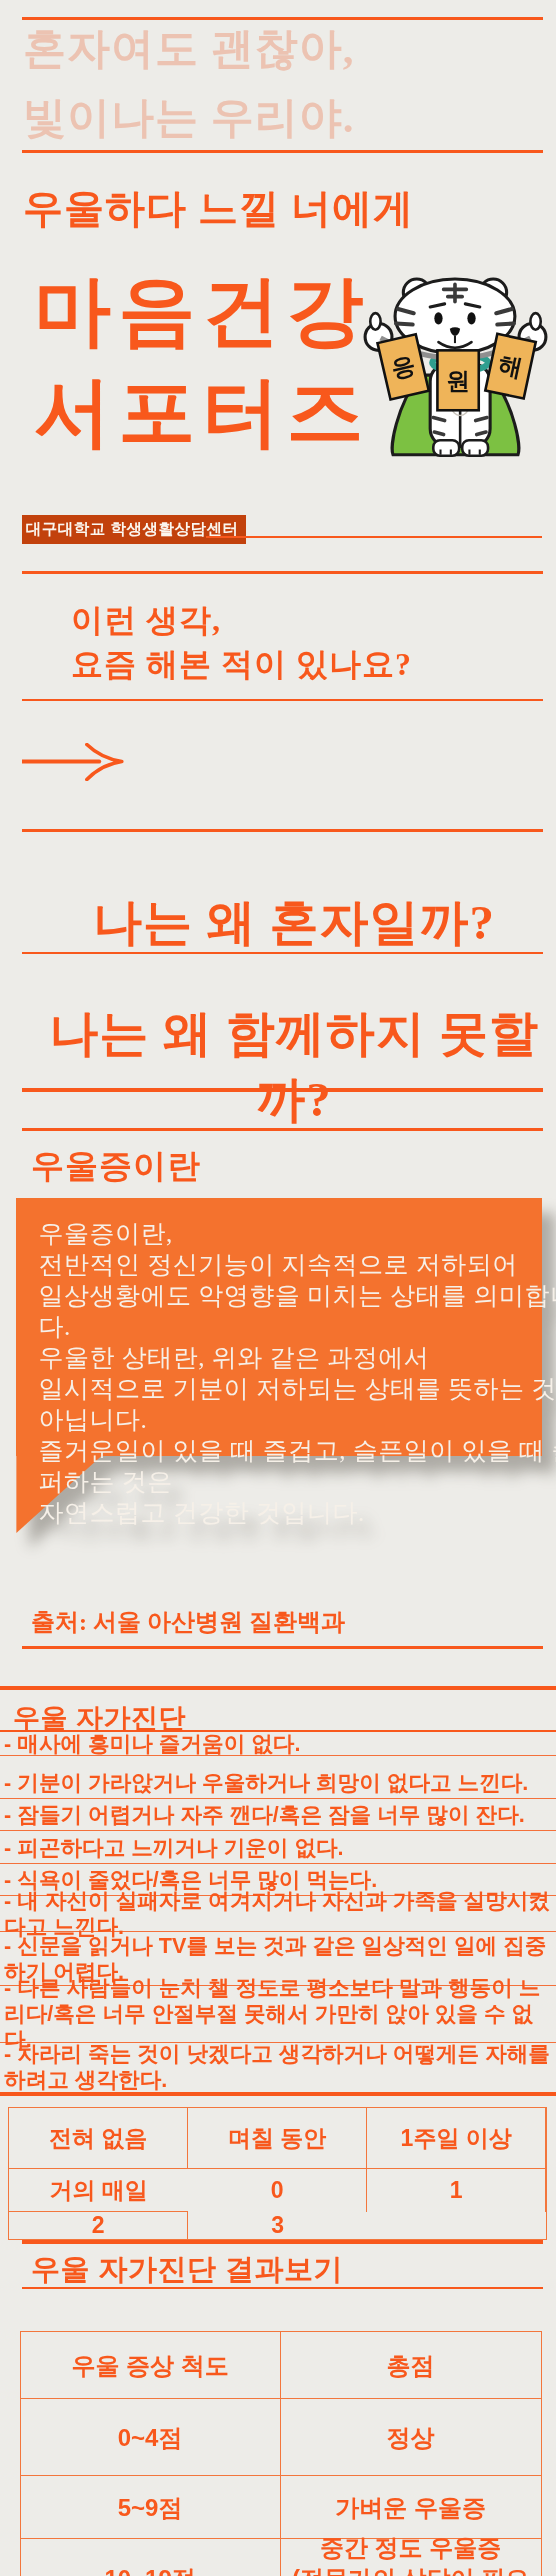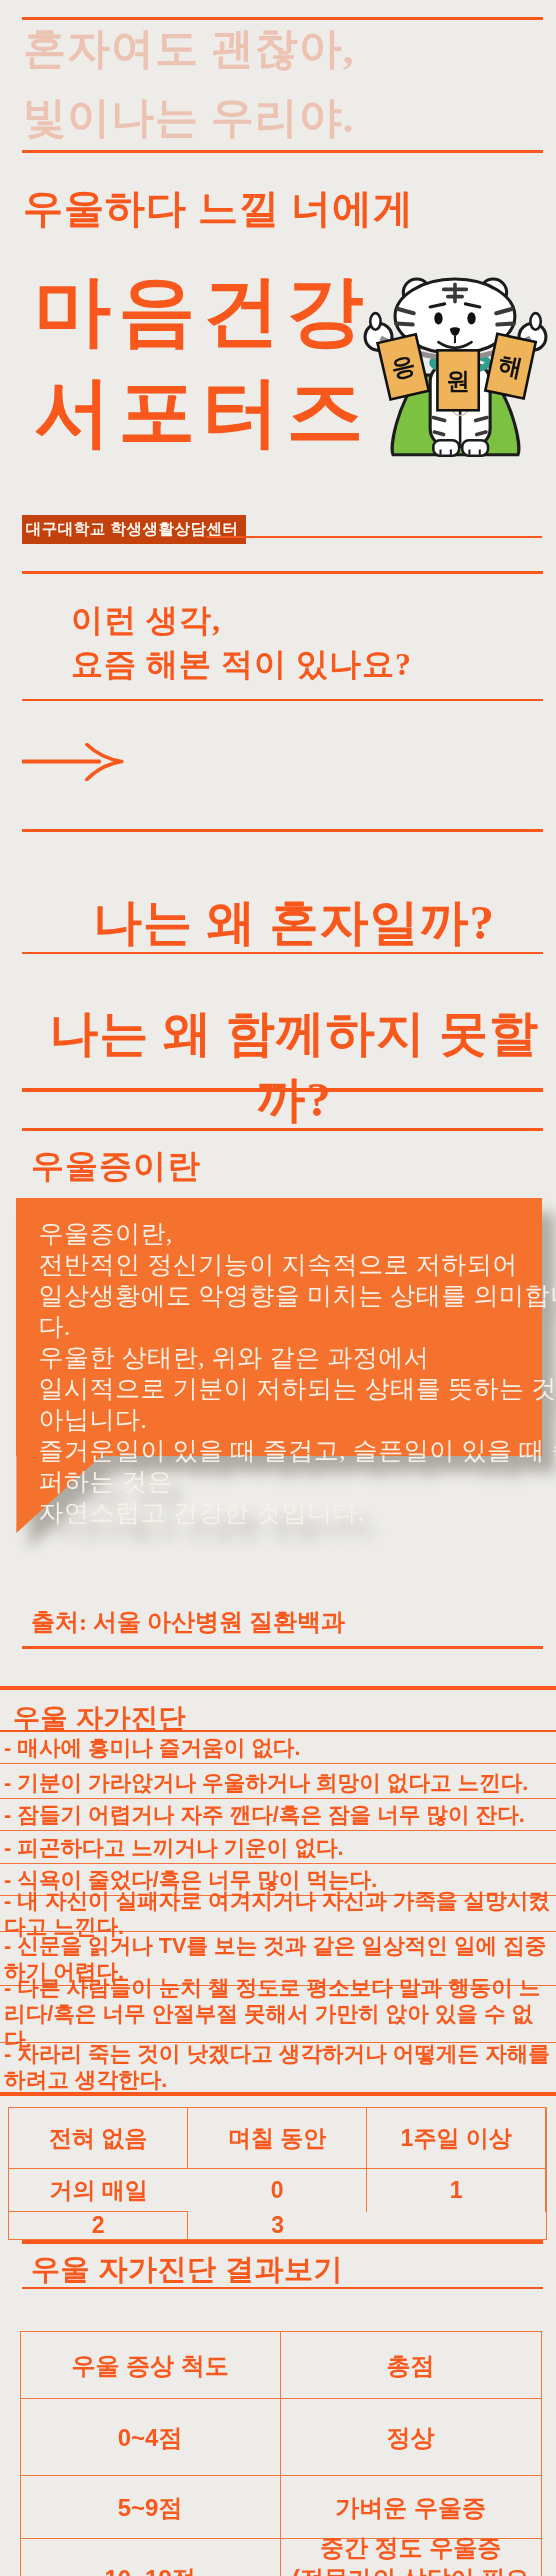--- a/index.html
+++ b/index.html
@@ -171,21 +171,21 @@
     </div>
   </div>
 
   <div class="abs serif" style="top:1606px;left:31px;font-size:24px;font-weight:600">출처: 서울 아산병원 질환백과</div>
 
   <div class="hr" style="top:1646px;left:21.6px;width:521px;height:3.1px"></div>
   <div class="hr" style="top:1686px;left:0;width:556px;height:3.6px"></div>
   <div class="abs sans sec-head" style="top:1700px;left:13px;font-size:27px">우울 자가진단</div>
   <div class="hr" style="top:1730px;left:0;width:556px;height:1.5px"></div>
 
-  <div class="check-row" style="top:1732px;height:32px">
+  <div class="check-row" style="top:1732px;height:24px">
       <span>- 매사에 흥미나 즐거움이 없다.</span>
     </div>
   <div class="check-row" style="top:1767px;height:32px">
       <span>- 기분이 가라앉거나 우울하거나 희망이 없다고 느낀다.</span>
     </div>
   <div class="check-row" style="top:1799px;height:32px">
       <span>- 잠들기 어렵거나 자주 깬다/혹은 잠을 너무 많이 잔다.</span>
     </div>
   <div class="check-row" style="top:1832px;height:32px">
       <span>- 피곤하다고 느끼거나 기운이 없다.</span>

